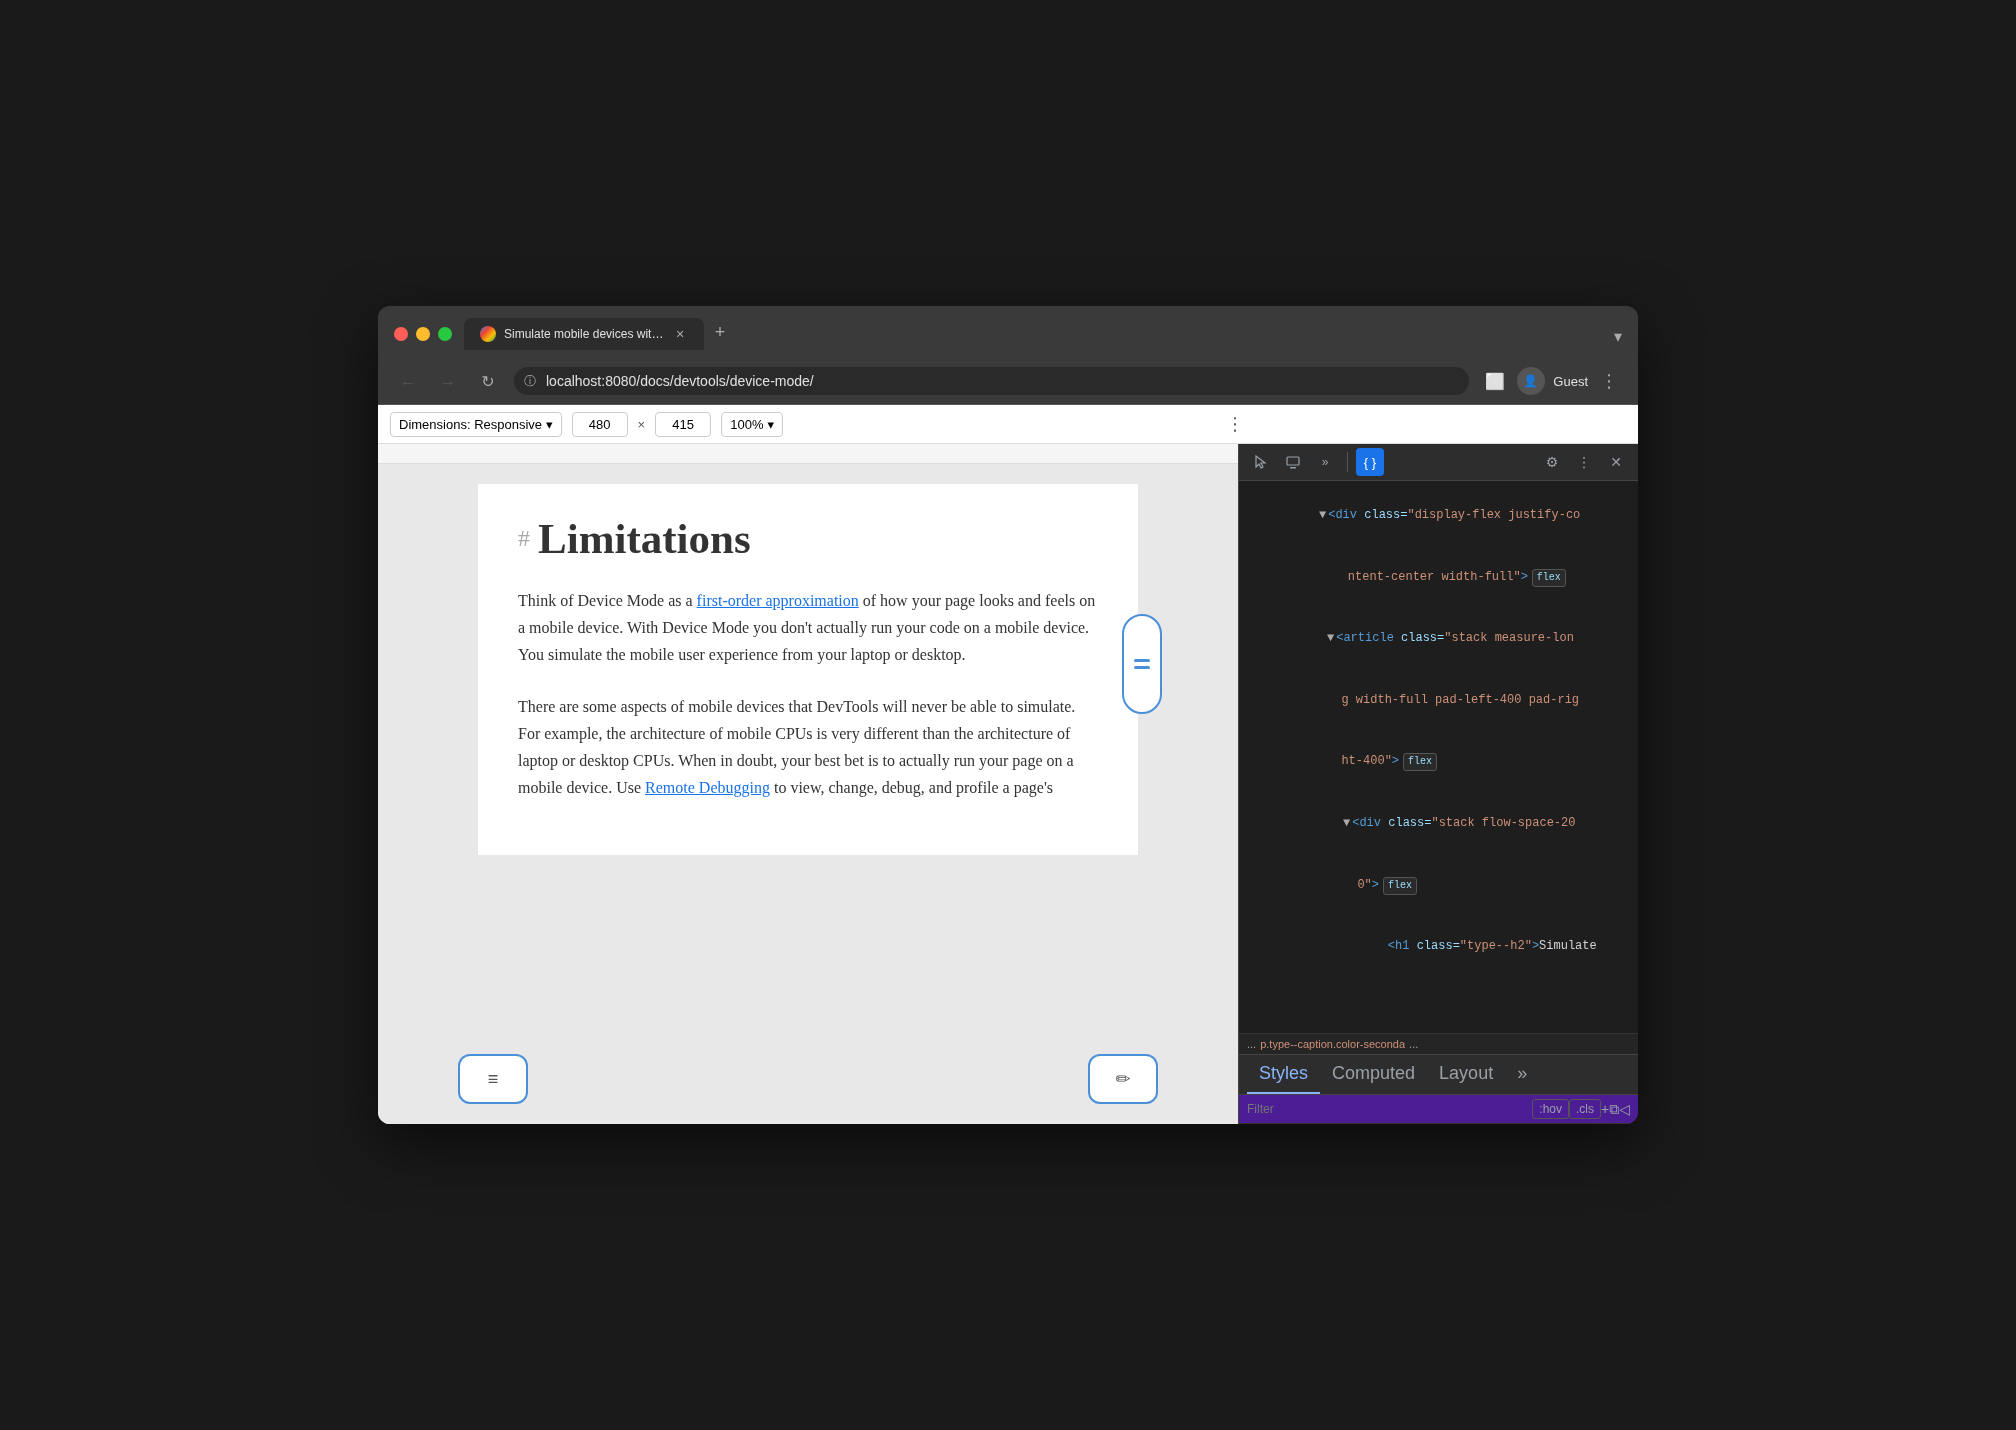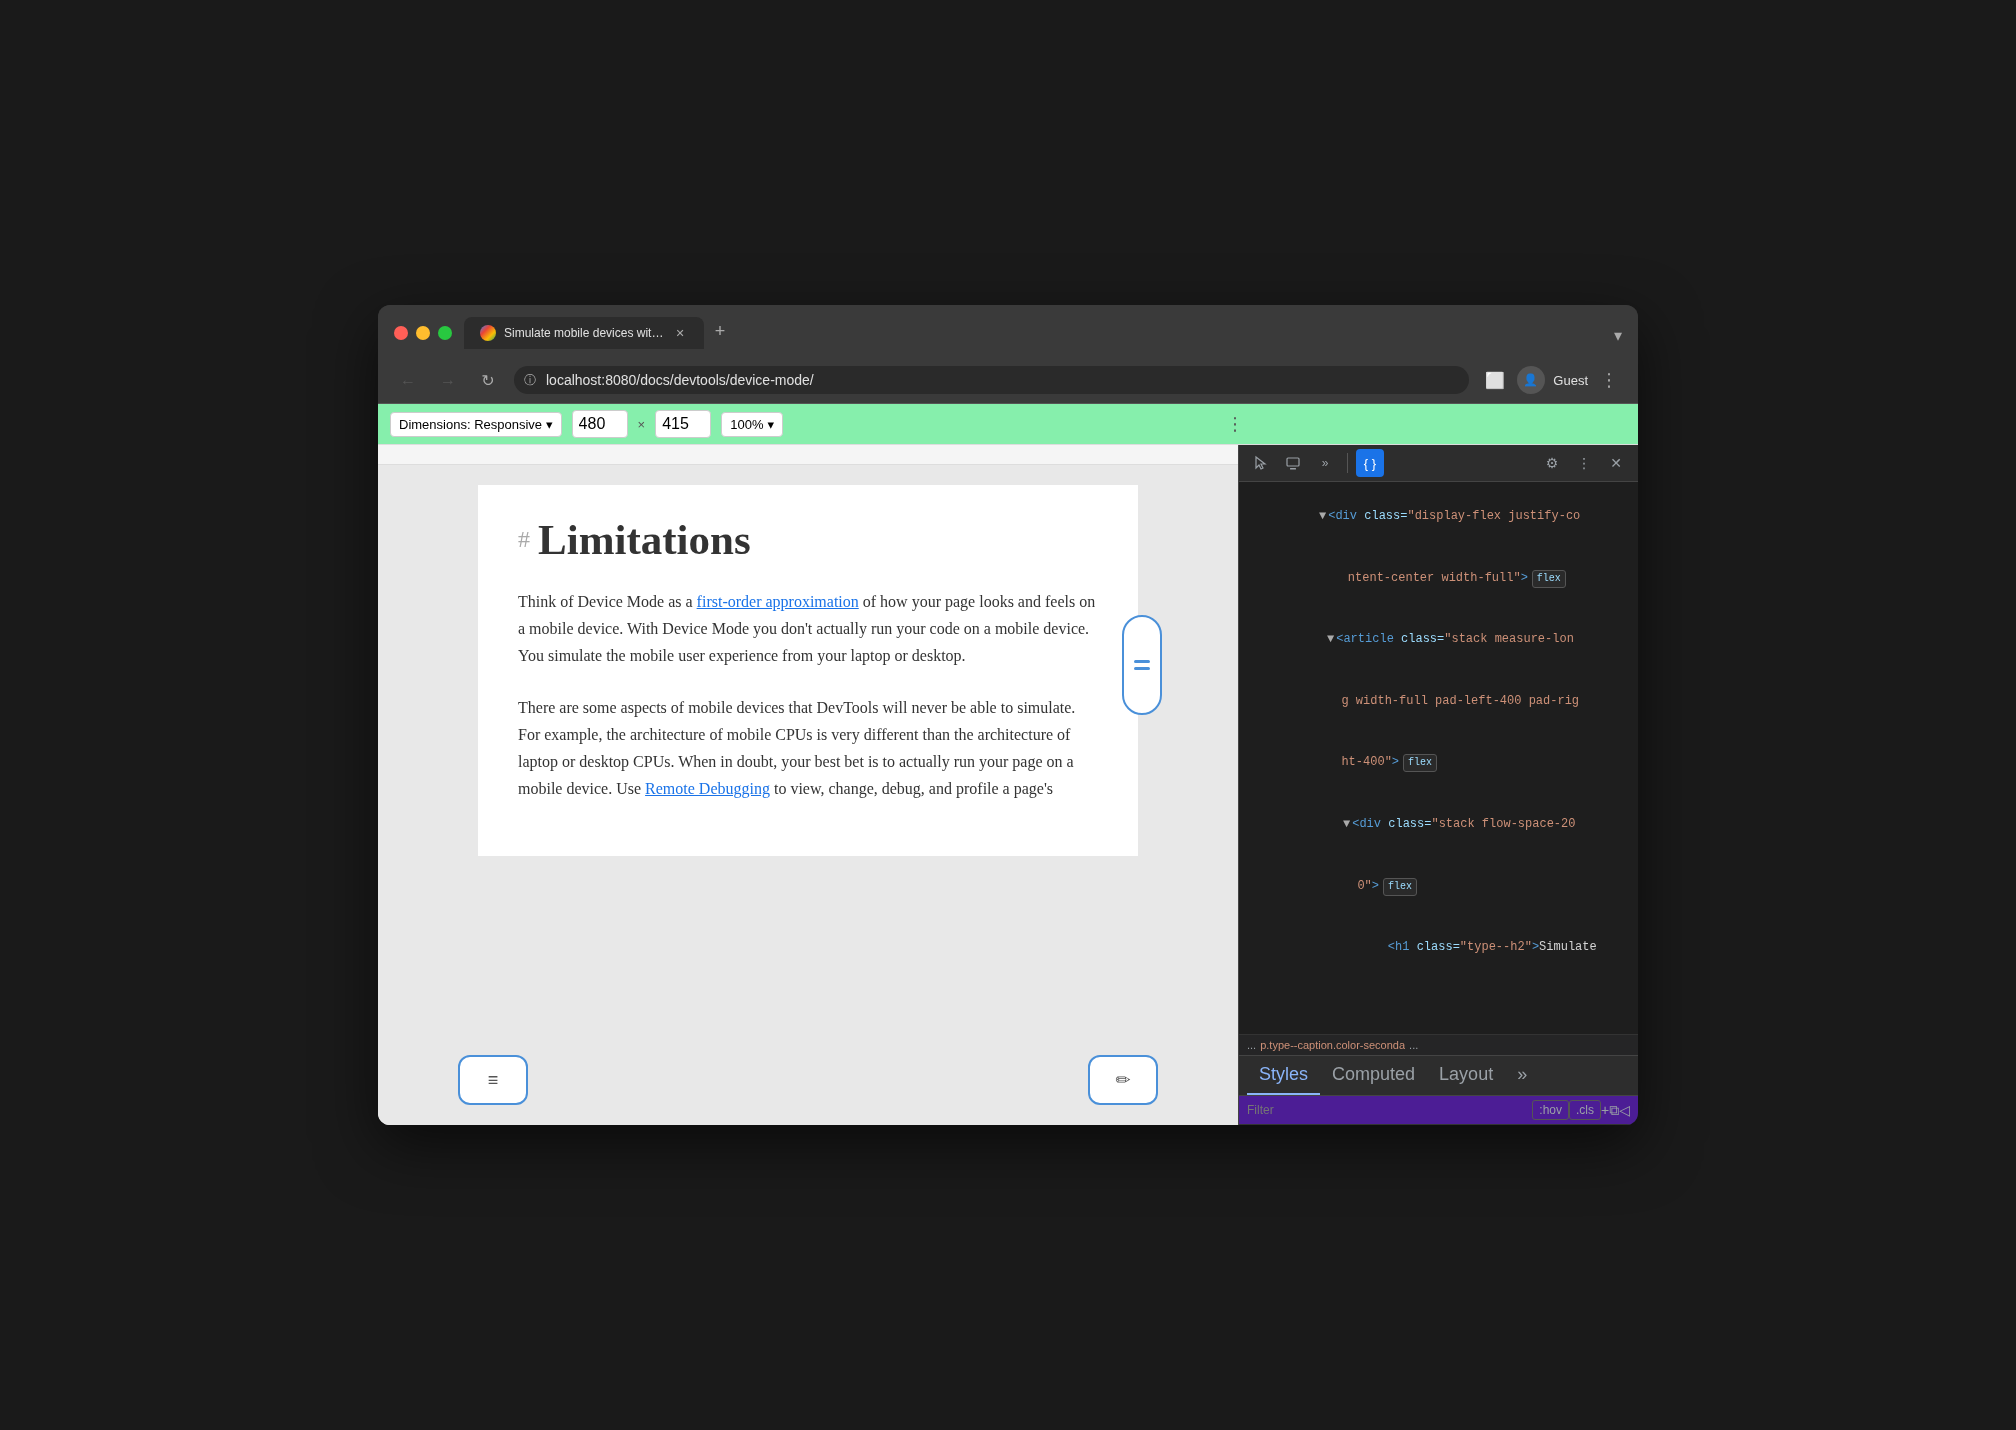--- a/index.html
+++ b/index.html
@@ -173,21 +173,21 @@
       cursor: pointer;
     }
     .menu-btn {
       color: #aaa;
       font-size: 18px;
       cursor: pointer;
       padding: 4px;
     }
     
     .device-toolbar {
-      background: #86efac;
+      background: #ffffff;
       border-bottom: 1px solid #ddd;
       padding: 6px 12px;
       display: flex;
       align-items: center;
       gap: 10px;
     }
     .device-toolbar-left {
       width: 860px;
       display: flex;
       align-items: center;
@@ -202,22 +202,22 @@
       cursor: pointer;
       display: flex;
       align-items: center;
       gap: 4px;
     }
     .dim-input {
       width: 56px;
       border: 1px solid #ccc;
       border-radius: 4px;
       padding: 4px 6px;
-      font-size: 16px;
-      text-align: left;
+      font-size: 13px;
+      text-align: center;
       background: white;
     }
     .dim-x {
       font-size: 13px;
       color: #555;
     }
     .zoom-select {
       background: white;
       border: 1px solid #ccc;
       border-radius: 4px;

